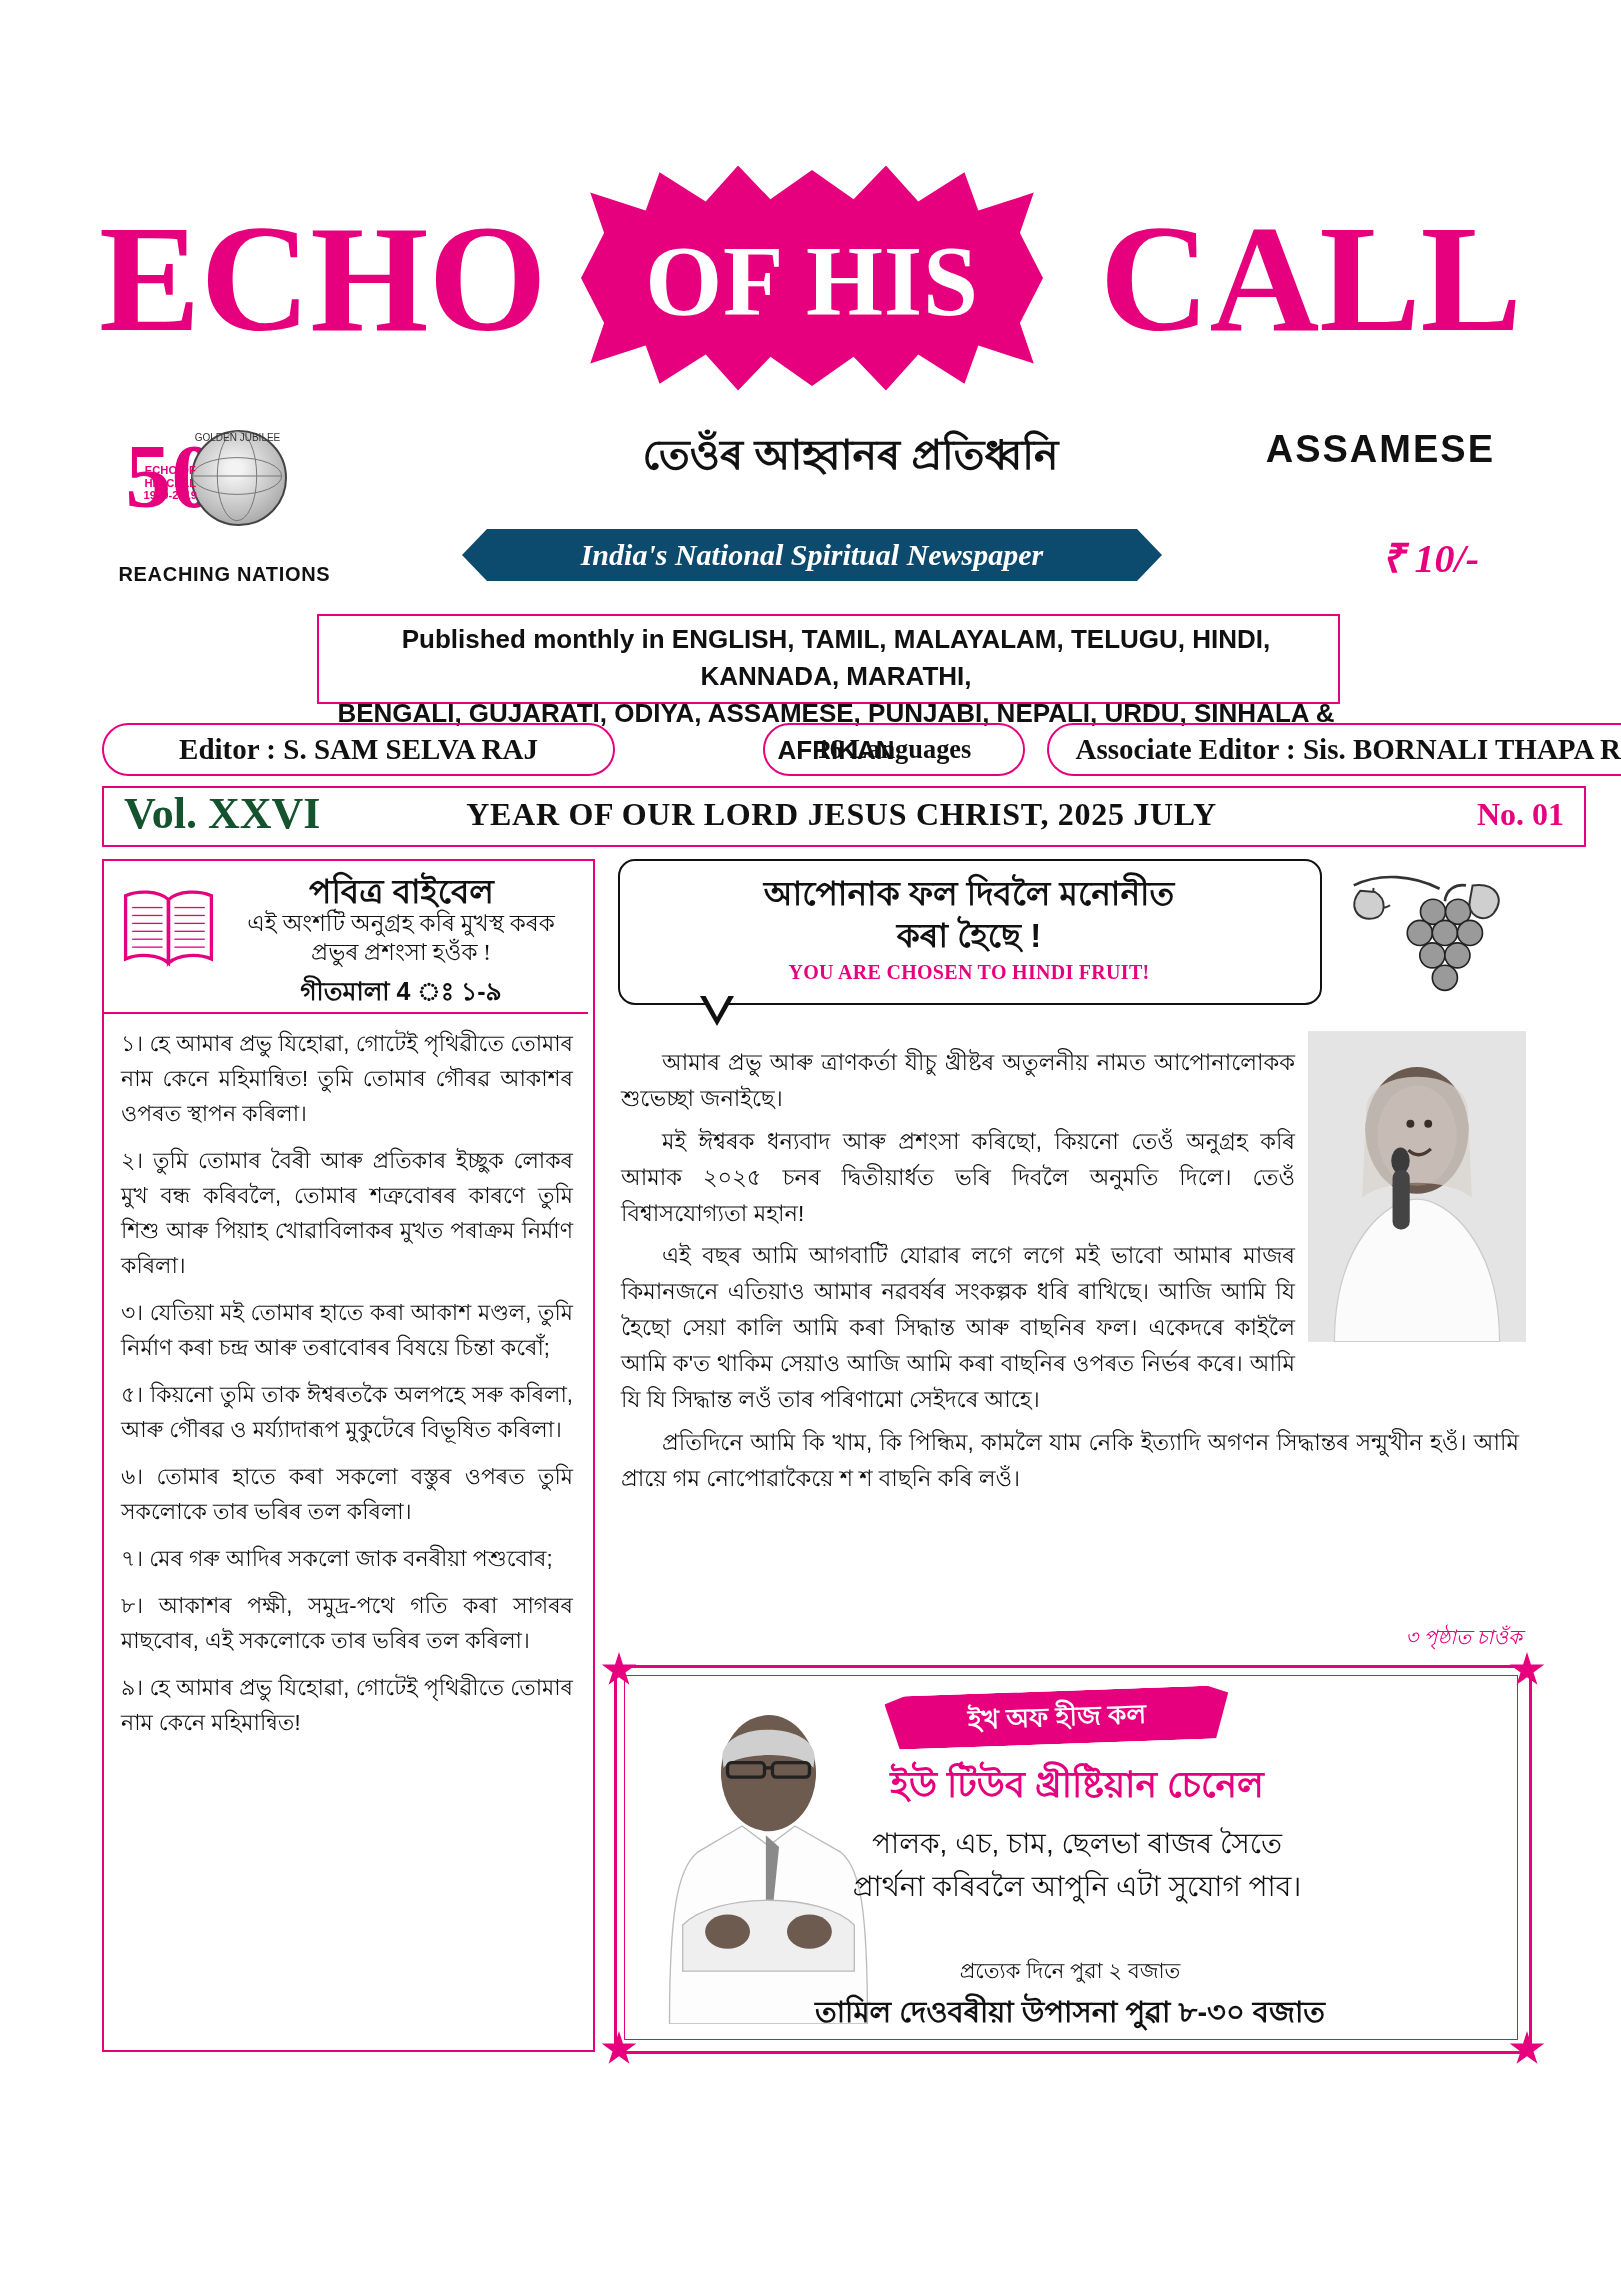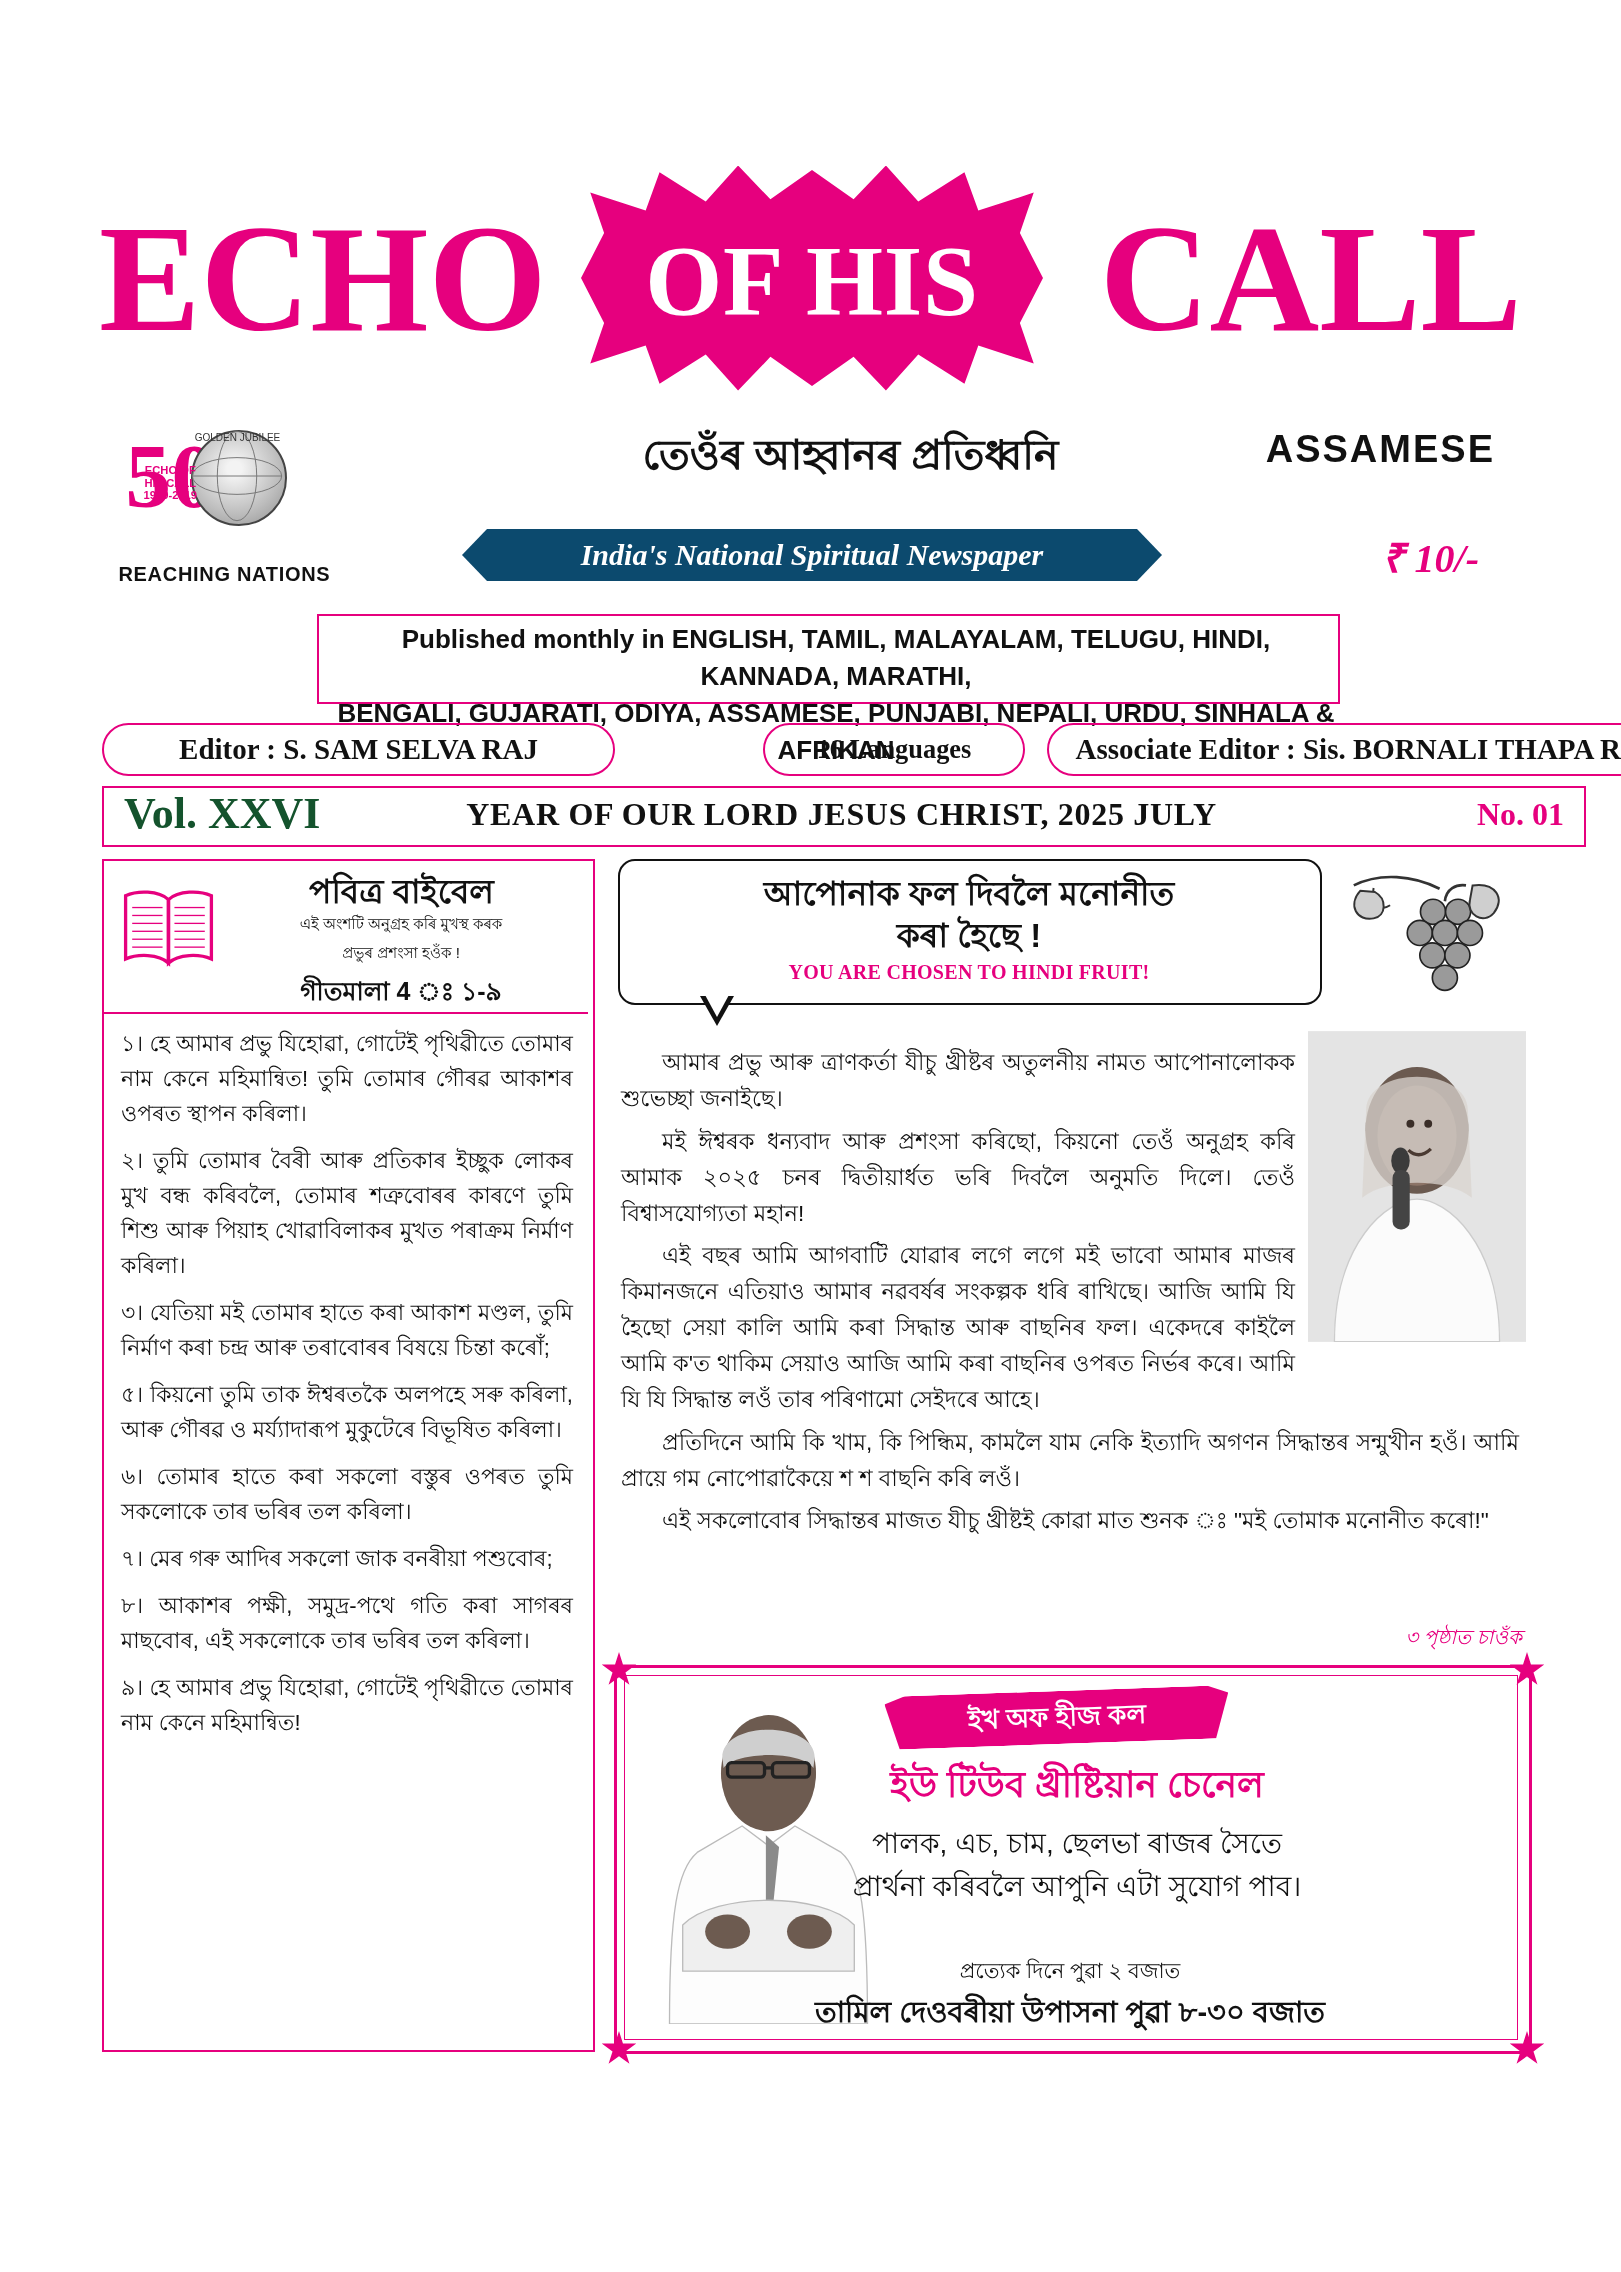--- a/index.html
+++ b/index.html
@@ -261,22 +261,22 @@
     font-size: 33px;
     font-weight: bold;
     font-family: "Liberation Sans", sans-serif;
     color: #111;
   }
   .bible-sub {
     position: absolute;
     left: 116px; top: 48px;
     width: 362px;
     text-align: center;
-    font-size: 15px;
-    font-family: Liberation Sans, sans-serif;
+    font-size: 23px;
+    font-family: Liberation Serif, serif;
     color: #111;
     line-height: 29px;
   }
   .bible-ref {
     position: absolute;
     left: 116px; top: 111px;
     width: 362px;
     text-align: center;
     font-size: 25px;
     font-weight: bold;
@@ -597,21 +597,20 @@
       <circle cx="182" cy="140" r="6" fill="#3a2e28"></circle>
       <path d="M152 180 Q168 195 186 178" stroke="#4a3a32" stroke-width="5" fill="none"></path>
     </svg>
   </div>
 
   <div class="article">
     <p class="p-indent wrap-right-1">আমাৰ প্ৰভু আৰু ত্ৰাণকৰ্তা যীচু খ্ৰীষ্টৰ অতুলনীয় নামত আপোনালোকক শুভেচ্ছা জনাইছে।</p>
     <p class="p-indent wrap-right-1">মই ঈশ্বৰক ধন্যবাদ আৰু প্ৰশংসা কৰিছো, কিয়নো তেওঁ অনুগ্ৰহ কৰি আমাক ২০২৫ চনৰ দ্বিতীয়াৰ্ধত ভৰি দিবলৈ অনুমতি দিলে। তেওঁ বিশ্বাসযোগ্যতা মহান!</p>
     <p class="p-indent wrap-right-1">এই বছৰ আমি আগবাটি যোৱাৰ লগে লগে মই ভাবো আমাৰ মাজৰ কিমানজনে এতিয়াও আমাৰ নৱবৰ্ষৰ সংকল্পক ধৰি ৰাখিছে। আজি আমি যি হৈছো সেয়া কালি আমি কৰা সিদ্ধান্ত আৰু বাছনিৰ ফল। একেদৰে কাইলৈ আমি ক'ত থাকিম সেয়াও আজি আমি কৰা বাছনিৰ ওপৰত নিৰ্ভৰ কৰে। আমি যি যি সিদ্ধান্ত লওঁ তাৰ পৰিণামো সেইদৰে আহে।</p>
     <p class="p-indent">প্ৰতিদিনে আমি কি খাম, কি পিন্ধিম, কামলৈ যাম নেকি ইত্যাদি অগণন সিদ্ধান্তৰ সন্মুখীন হওঁ। আমি প্ৰায়ে গম নোপোৱাকৈয়ে শ শ বাছনি কৰি লওঁ।</p>
-    <p class="p-indent">এই সকলোবোৰ সিদ্ধান্তৰ মাজত যীচু খ্ৰীষ্টই কোৱা মাত শুনক ঃ "মই তোমাক মনোনীত কৰো!"</p>
   </div>
   <div class="contd">৩ পৃষ্ঠাত চাওঁক</div>
 
   <div class="adbox">
     <div class="adbox-inner"></div>
     <div class="ad-star" style="left:-16px; top:-16px;"></div>
     <div class="ad-star" style="right:-16px; top:-16px;"></div>
     <div class="ad-star" style="left:-16px; bottom:-16px;"></div>
     <div class="ad-star" style="right:-16px; bottom:-16px;"></div>
 

